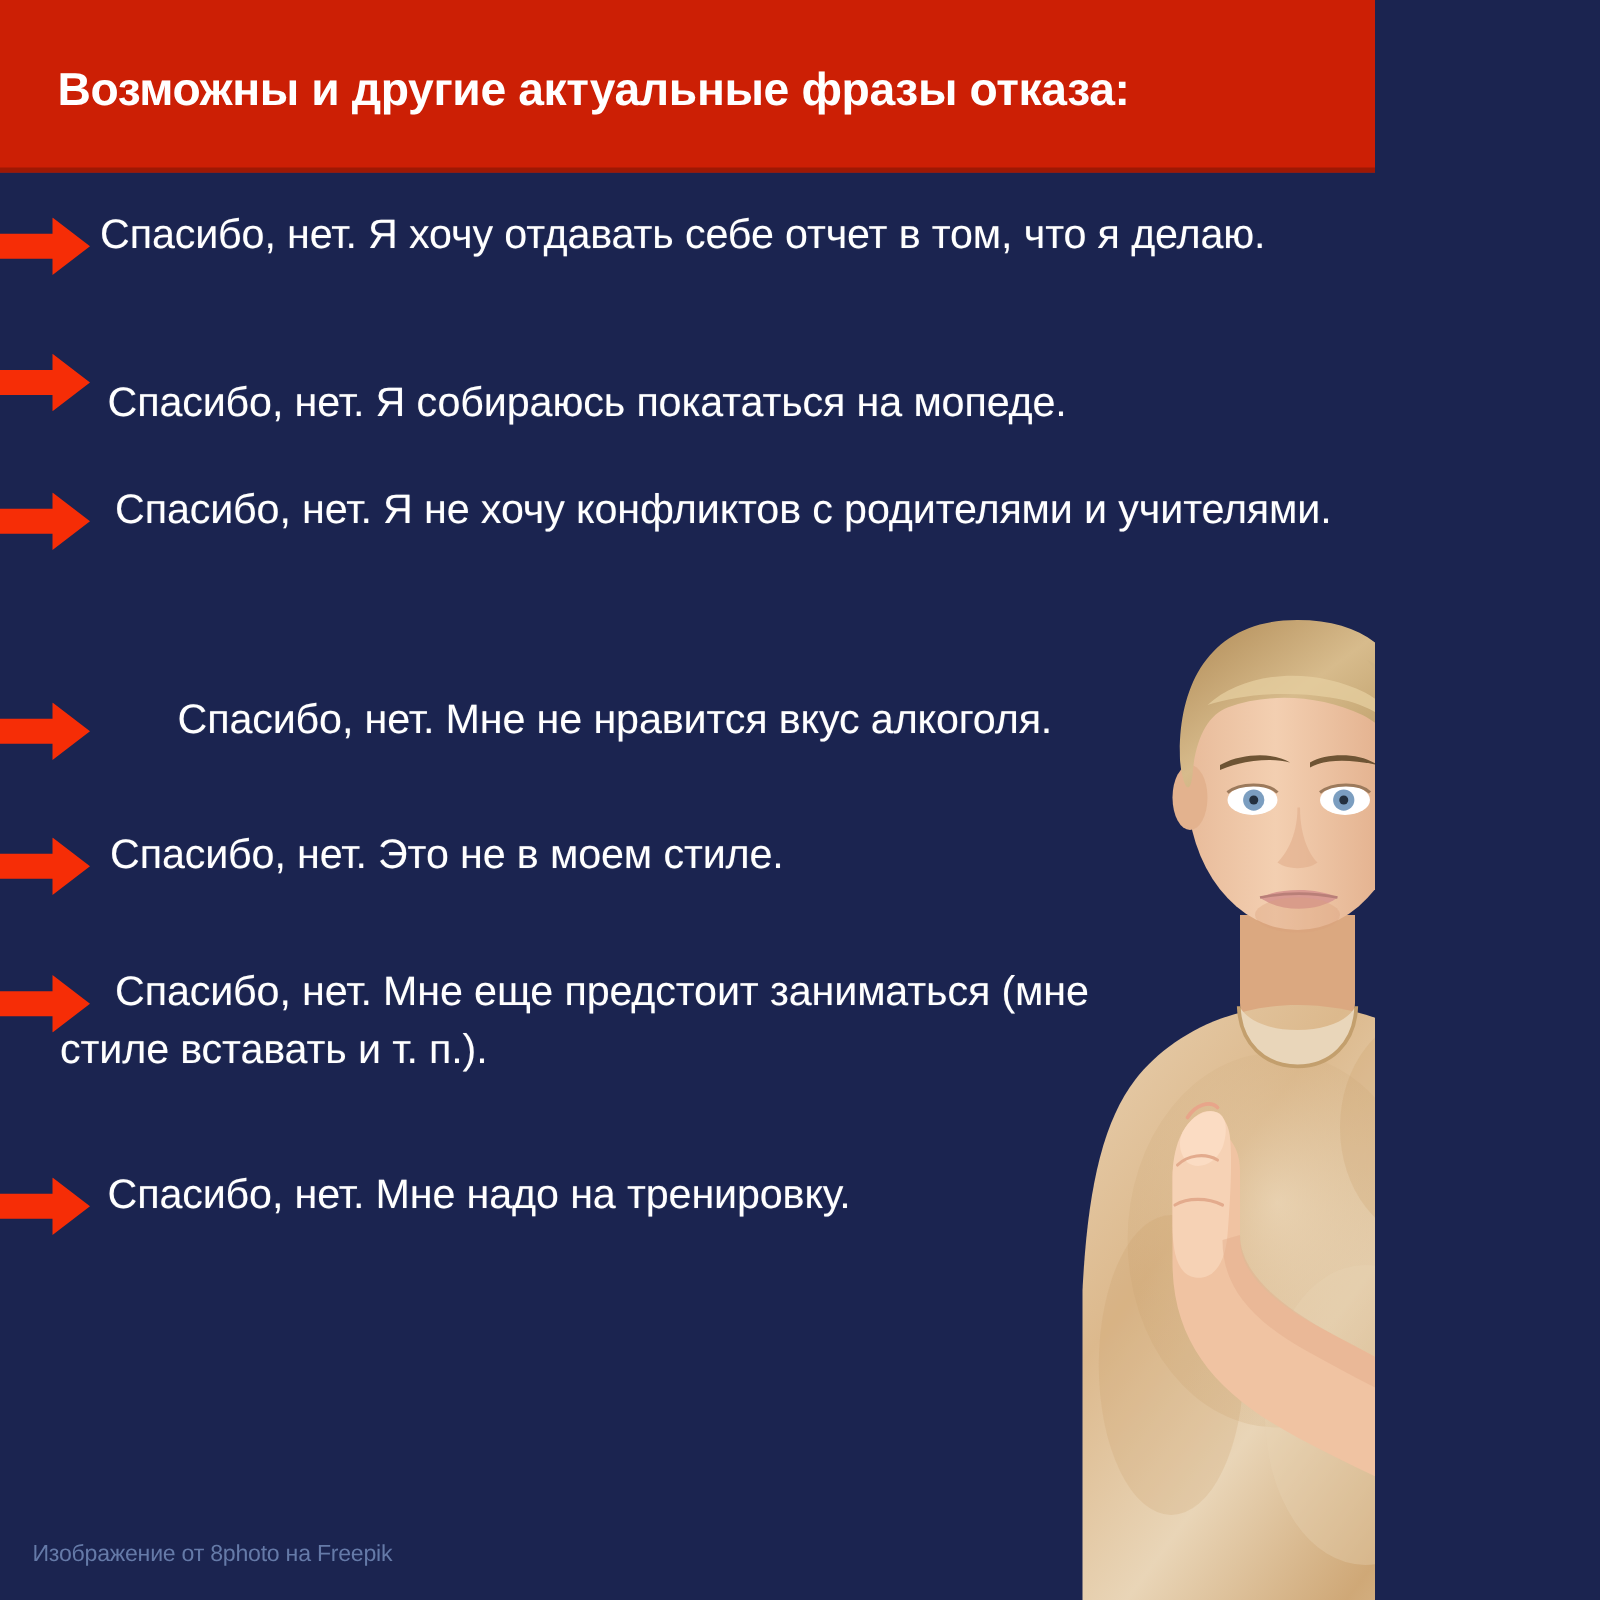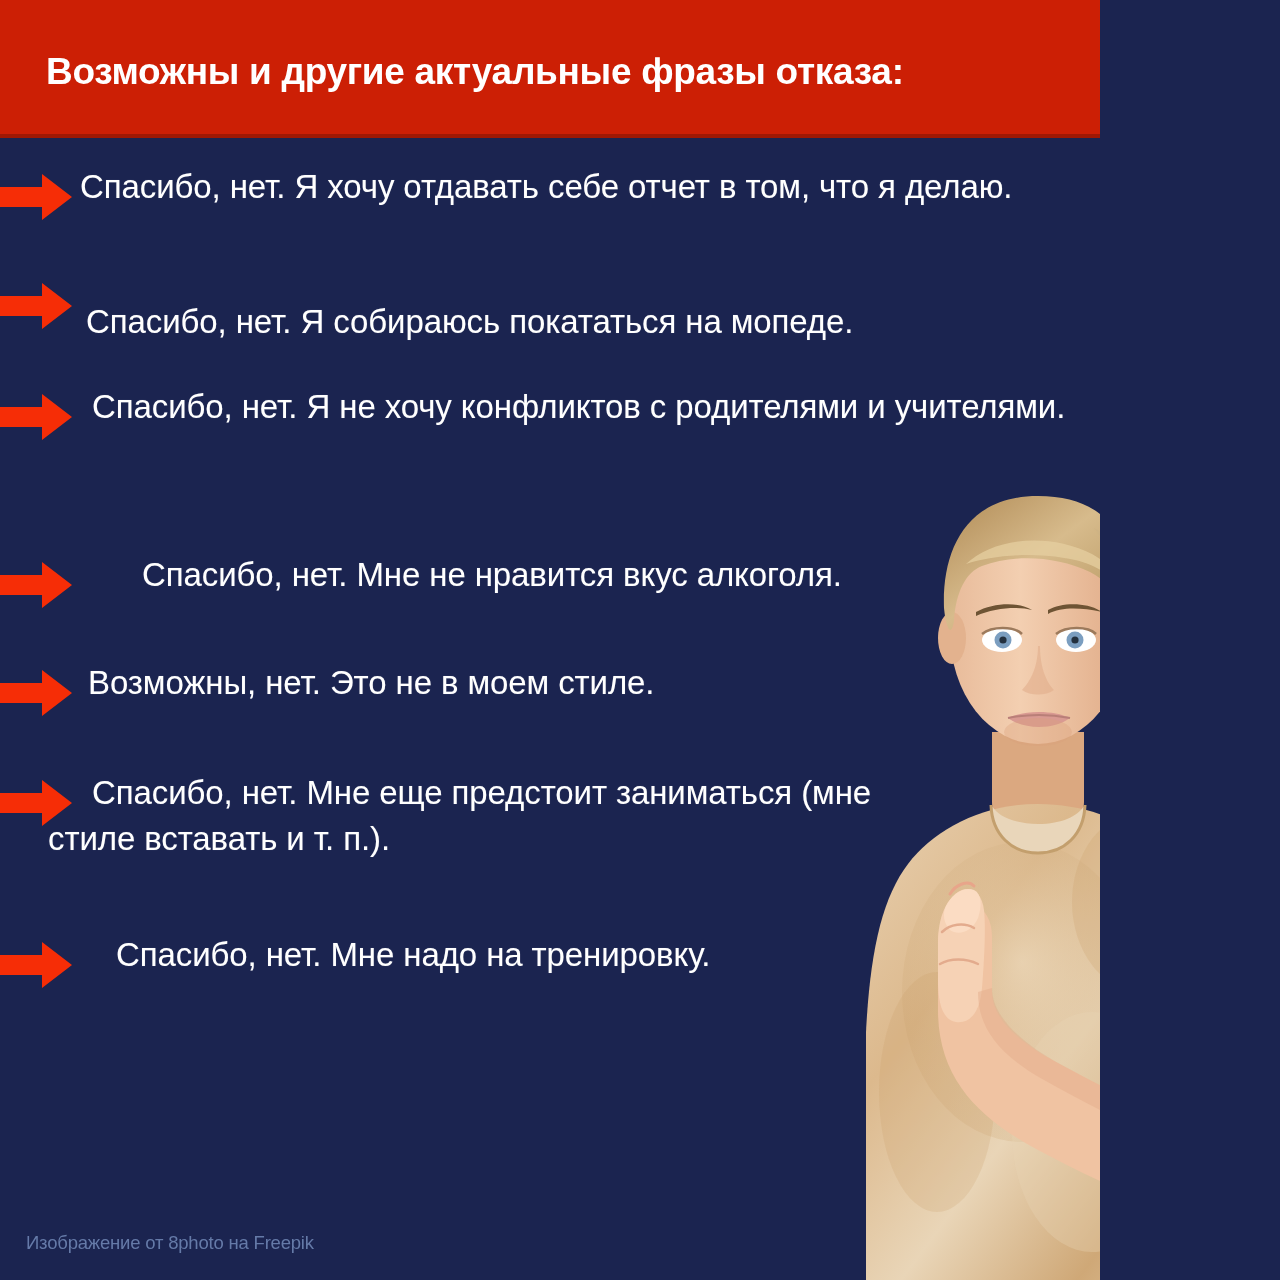--- a/index.html
+++ b/index.html
@@ -117,21 +117,21 @@
   #row-5 { top: 518px; }
   #row-5 .arrow-bullet { top: 10px; }
   #row-5 .bullet-text  { left: 88px; top: 0; width: 1100px; }
 
   #row-6 { top: 628px; }
   #row-6 .arrow-bullet { top: 10px; }
   #row-6 .bullet-text  { left: 48px; top: 0; width: 860px; text-indent: 44px; }
 
   #row-7 { top: 790px; }
   #row-7 .arrow-bullet { top: 10px; }
-  #row-7 .bullet-text  { left: 116px; top: 0; width: 900px; }
+  #row-7 .bullet-text  { left: 86px; top: 0; width: 900px; }
 
   
   .photo {
     position: absolute;
     left: 842px;
     top: 432px;
     width: 438px;
     height: 848px;
     overflow: hidden;
   }
@@ -248,21 +248,21 @@
       </span>
       <span class="bullet-text">Спасибо, нет. Мне не нравится вкус алкоголя.</span>
     </div>
 
     <div class="bullet-row" id="row-5">
       <span class="arrow-bullet">
         <svg width="72" height="46" viewBox="0 0 72 46" xmlns="http://www.w3.org/2000/svg">
           <path d="M0,13 L42,13 L42,0 L72,23 L42,46 L42,33 L0,33 Z" fill="#f62d06"></path>
         </svg>
       </span>
-      <span class="bullet-text">Возможны, нет. Это не в моем стиле.</span>
+      <span class="bullet-text">Спасибо, нет. Это не в моем стиле.</span>
     </div>
 
     <div class="bullet-row" id="row-6">
       <span class="arrow-bullet">
         <svg width="72" height="46" viewBox="0 0 72 46" xmlns="http://www.w3.org/2000/svg">
           <path d="M0,13 L42,13 L42,0 L72,23 L42,46 L42,33 L0,33 Z" fill="#f62d06"></path>
         </svg>
       </span>
       <span class="bullet-text">Спасибо, нет. Мне еще предстоит заниматься (мне стиле вставать и т. п.).</span>
     </div>

